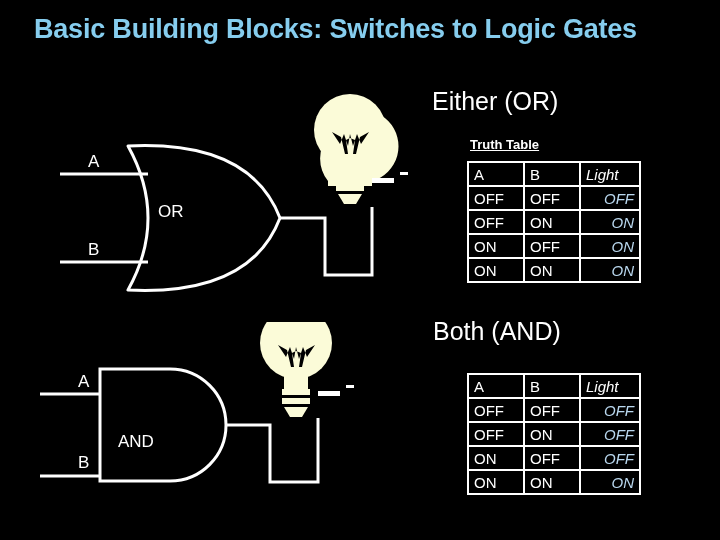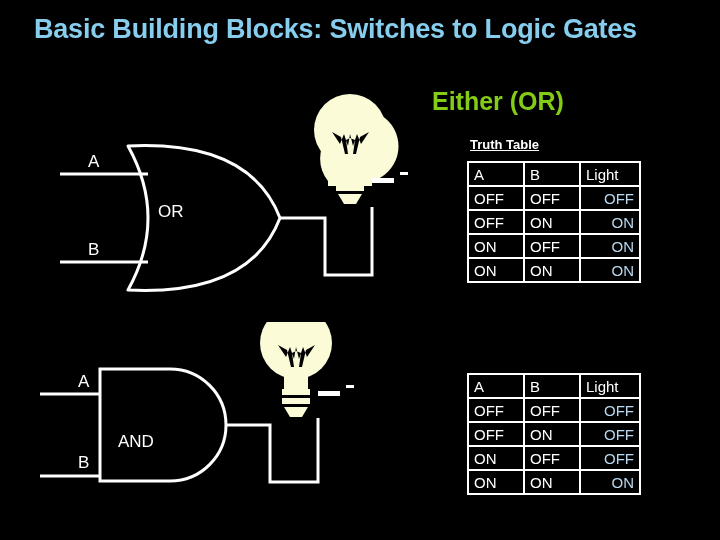--- a/index.html
+++ b/index.html
@@ -35,22 +35,22 @@
     letter-spacing: -0.2px;
     color: #86cdee;
     white-space: nowrap;
     padding-left: 34px;
   }
 
   
   .section-heading {
     position: absolute;
     font-size: 25px;
-    font-weight: bold;
-    color: #84cc16;
+    font-weight: normal;
+    color: #ffffff;
     white-space: nowrap;
   }
   #heading-or  { left: 432px; top: 87px;  }
   #heading-and { left: 433px; top: 317px; }
 
   
   #truth-table-caption {
     position: absolute;
     left: 470px;
     top: 137px;
@@ -74,21 +74,21 @@
     padding: 0 5px;
     font-size: 15px;
     color: #ffffff;
     vertical-align: middle;
     line-height: 1;
     background: #000000;
     white-space: nowrap;
   }
   .truth-table td.col-a { width: 44px; }
   .truth-table td.col-b { width: 44px; }
-  .truth-table td.col-light { width: 48px; }
+  .truth-table td.col-light { width: 48px; font-style: italic; }
   .truth-table td.light-val {
     color: #b9d7ee;
     text-align: right;
   }
   .truth-table tr.header-row td { color: #ffffff; text-align: left; }
 
   #table-or  { left: 467px; top: 161px; }
   #table-and { left: 467px; top: 373px; }
 
   
@@ -156,20 +156,21 @@
         <td class="col-light light-val">ON</td>
       </tr>
       <tr>
         <td class="col-a">ON</td>
         <td class="col-b">ON</td>
         <td class="col-light light-val">ON</td>
       </tr>
     </tbody>
   </table>
 
+  <div id="heading-and" class="section-heading">Both (AND)</div>
 
   <table id="table-and" class="truth-table">
     <tbody>
       <tr class="header-row">
         <td class="col-a">A</td>
         <td class="col-b">B</td>
         <td class="col-light">Light</td>
       </tr>
       <tr>
         <td class="col-a">OFF</td>

